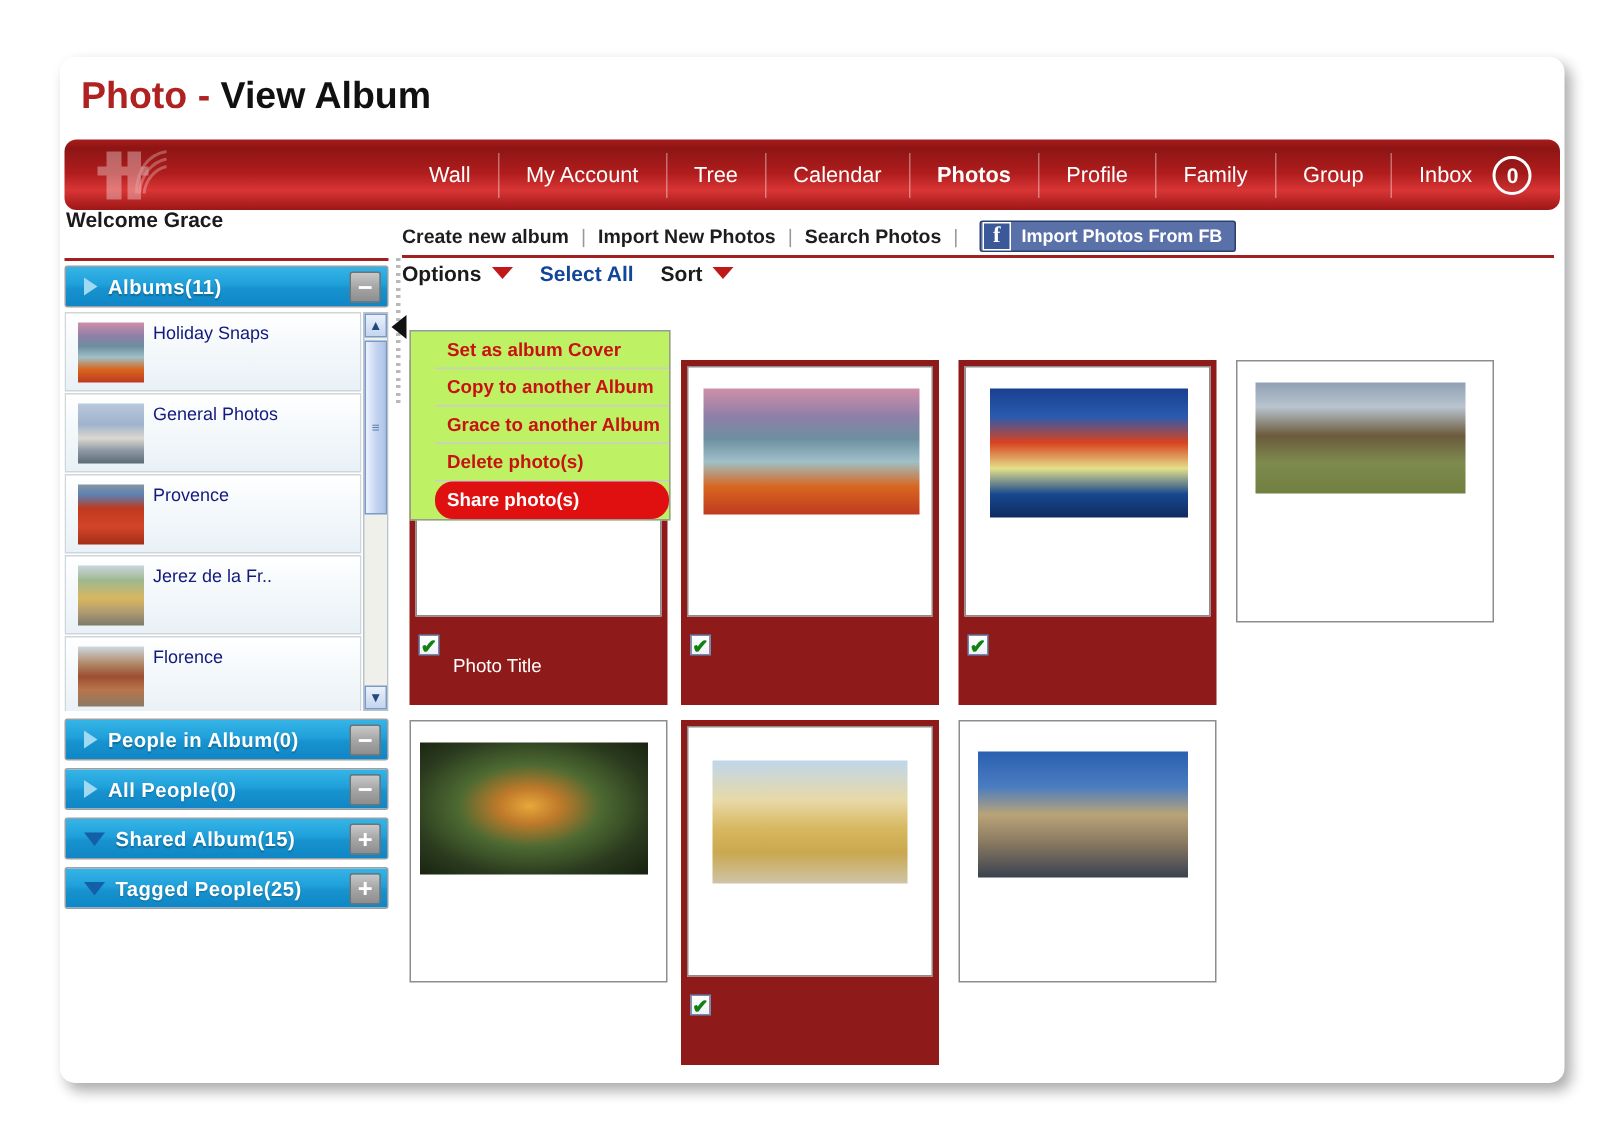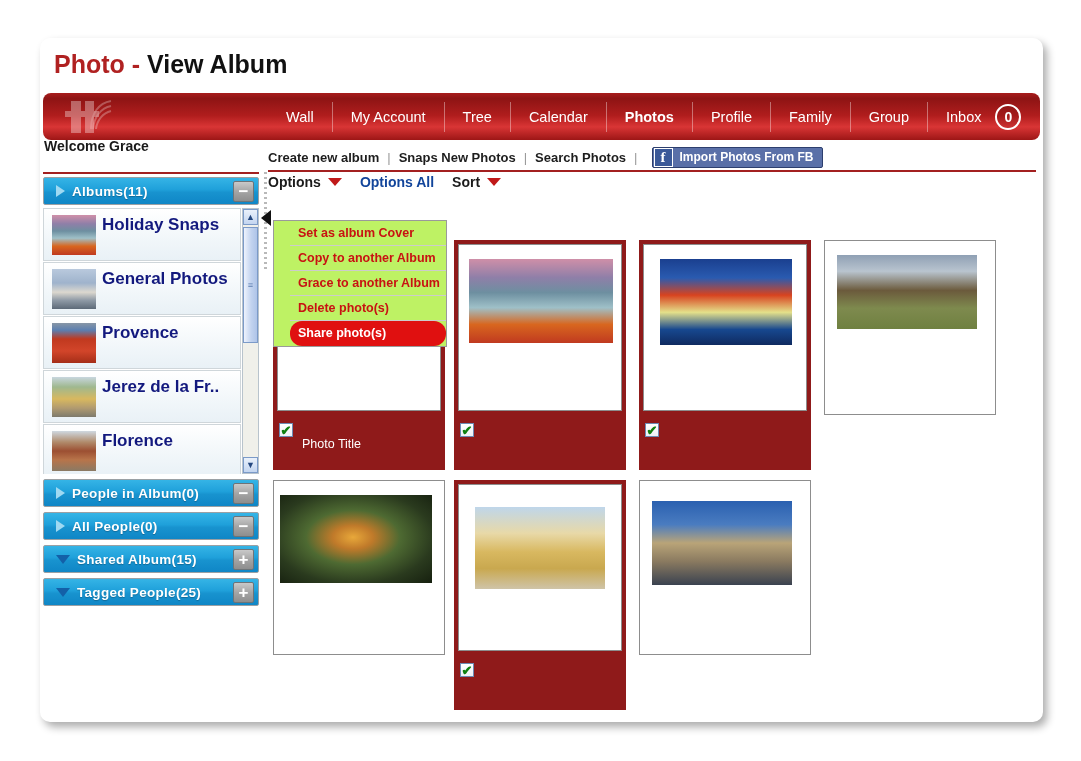--- a/index.html
+++ b/index.html
@@ -181,21 +181,21 @@
     background: linear-gradient(to bottom, #ffffff 0%, #f2f7fa 55%, #e9f1f6 100%);
     display: flex; align-items: center;
     cursor: pointer;
   }
   .album-thumb {
     width: 44px; height: 40px; margin: 0 6px 0 8px;
     border: 0; flex: none;
     background-size: cover; background-position: center;
   }
   .album-name {
-    font-size: 17px; font-weight: bold; color: #13197e;
+    font-size: 12px; font-weight: normal; color: #13197e;
     white-space: nowrap; overflow: hidden;
     align-self: flex-start; margin-top: 6px;
   }
   
   #album-scroll {
     position: absolute; right: 0; top: 0;
     width: 17px; height: 266px;
     background: #f0f0ea;
     border: 1px solid #b8c3cc;
     cursor: pointer;
@@ -366,21 +366,21 @@
         <div class="nav-item last">Inbox</div>
         <div class="nav-badge">0</div>
       </div>
   </div>
 
   <div id="welcome">Welcome Grace</div>
 
   <div id="action-bar">
     <span class="action-link">Create new album</span>
     <span class="action-sep">|</span>
-    <span class="action-link">Snaps New Photos</span>
+    <span class="action-link">Import New Photos</span>
     <span class="action-sep">|</span>
     <span class="action-link">Search Photos</span>
     <span class="action-sep">|</span>
     <span id="fb-import">
       <span class="fb-glyph">f</span>
       <span class="fb-label">Import Photos From FB</span>
     </span>
   </div>
   <div id="action-rule"></div>
 
@@ -451,21 +451,21 @@
     <div class="dots"></div>
     <div class="tri-left"></div>
   </div>
 
   <div id="content">
     <div id="toolbar">
       <span class="tool-item">
         <span>Options</span>
         <span class="caret"></span>
       </span>
-      <span class="tool-item link">Options All</span>
+      <span class="tool-item link">Select All</span>
       <span class="tool-item">
         <span>Sort</span>
         <span class="caret"></span>
       </span>
     </div>
 
     <div id="options-menu">
         <div class="menu-item">Set as album Cover</div>
         <div class="menu-item">Copy to another Album</div>
         <div class="menu-item">Grace to another Album</div>

